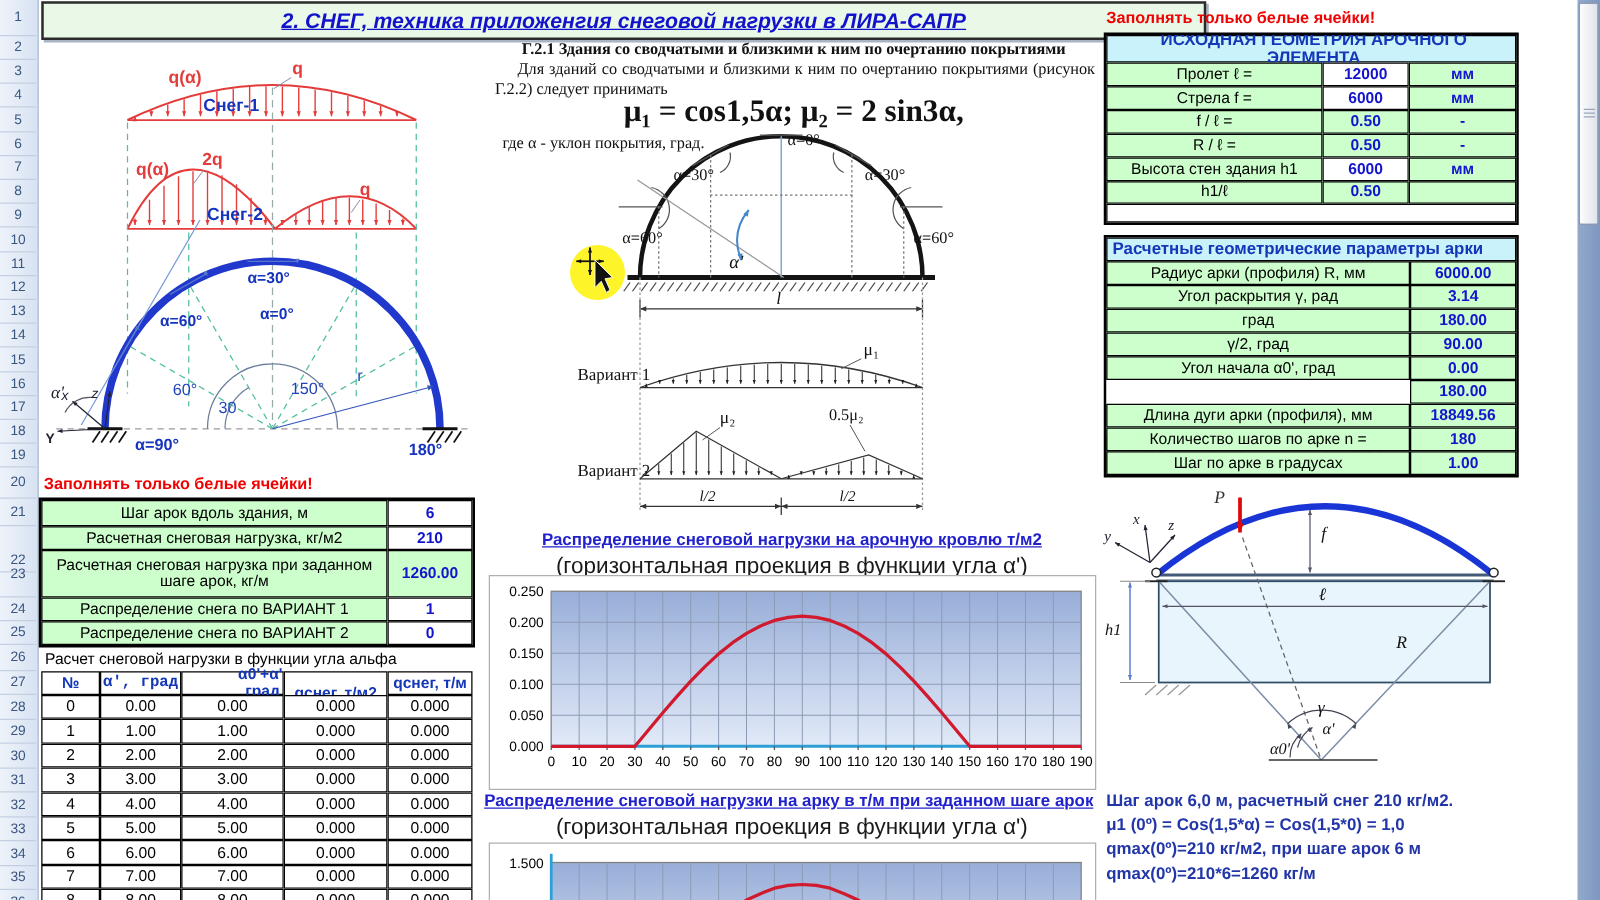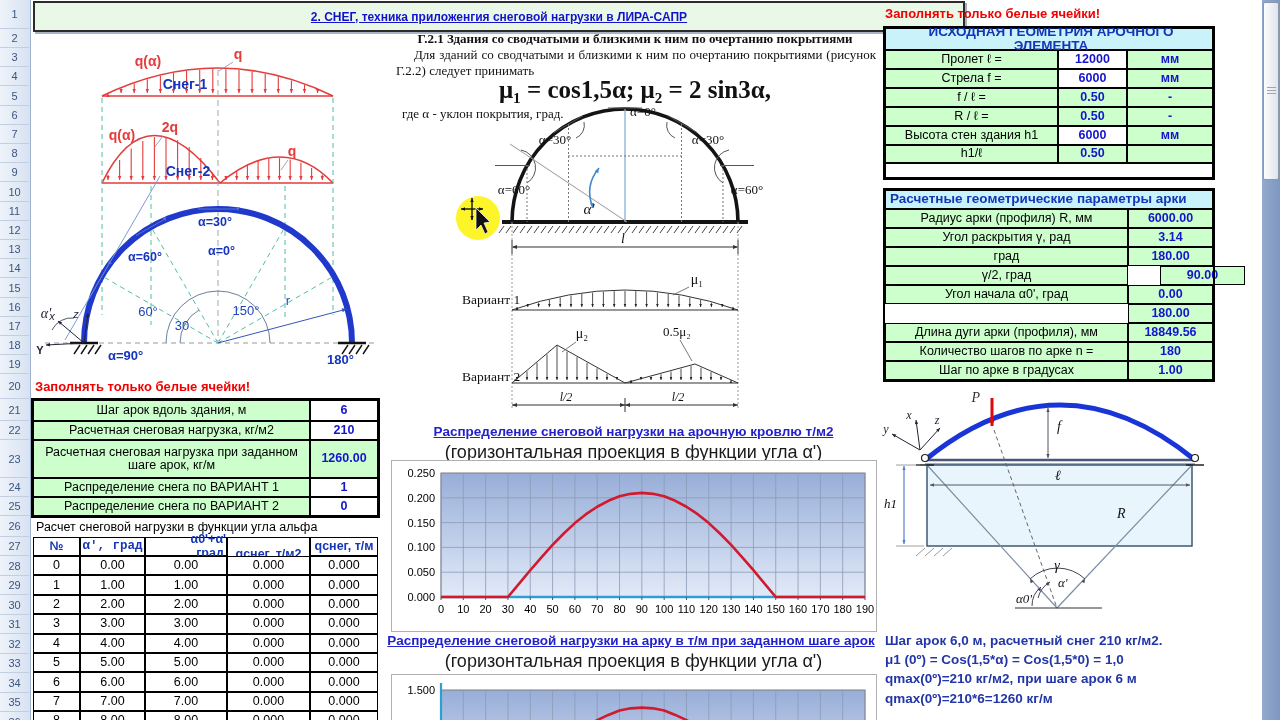--- a/index.html
+++ b/index.html
@@ -4,21 +4,21 @@
 <style>
   html,body{margin:0;padding:0;background:#fff;width:1280px;height:720px;overflow:hidden;
     font-family:"Liberation Sans",sans-serif;position:relative}
   .abs{position:absolute;box-sizing:border-box}
   #gutter{position:absolute;left:0;top:0;width:30px;height:720px;
     background:linear-gradient(90deg,#eef3fa,#d7e2f2);border-right:1px solid #9fb2cd}
   .gutter-row{position:absolute;left:0;width:29px;border-bottom:1px solid #c3cfe1;
     color:#3a567f;font-size:11px;display:flex;align-items:center;justify-content:center}
   #title-cell{position:absolute;left:33px;top:1px;width:928px;height:27px;background:#e9f8e7;
     border:2px solid #2b2b2b;box-shadow:2px 2px 0 #a8b4c4;display:flex;align-items:center;justify-content:center}
-  #title-cell span{color:#1212cc;font-weight:bold;text-decoration:underline;font-size:12px}
+  #title-cell span{color:#1212cc;font-weight:bold;font-style:italic;text-decoration:underline;font-size:17px}
   .warn{position:absolute;color:#f00202;font-weight:bold;font-size:13px;white-space:nowrap}
   .cell{position:absolute;box-sizing:border-box;border:1px solid #000;display:flex;
     align-items:center;justify-content:center;font-size:12.5px;color:#000;text-align:center;line-height:1.05}
   .green{background:#ccffcc}.white{background:#fff}
   .cyan{background:#c9f2fb;color:#1437b8;font-weight:bold;justify-content:flex-start;padding-left:4px;font-size:13.5px}
   .val{color:#1414cd;font-weight:bold}
   .hdr{color:#1437b8;font-weight:bold}
   .overlay{position:absolute;border:2px solid #000;pointer-events:none;box-sizing:border-box}
   .chart-title{position:absolute;color:#2222cc;font-weight:bold;text-decoration:underline;
     font-size:13.5px;text-align:center;white-space:nowrap}
@@ -57,21 +57,21 @@
     <div class="gutter-row" style="top: 221px; height: 18px;">12</div>
     <div class="gutter-row" style="top: 240px; height: 18px;">13</div>
     <div class="gutter-row" style="top: 259px; height: 18px;">14</div>
     <div class="gutter-row" style="top: 278px; height: 19px;">15</div>
     <div class="gutter-row" style="top: 298px; height: 18px;">16</div>
     <div class="gutter-row" style="top: 317px; height: 18px;">17</div>
     <div class="gutter-row" style="top: 336px; height: 18px;">18</div>
     <div class="gutter-row" style="top: 355px; height: 18px;">19</div>
     <div class="gutter-row" style="top: 374px; height: 24px;">20</div>
     <div class="gutter-row" style="top: 399px; height: 21px;">21</div>
-    <div class="gutter-row" style="top: 421px; height: 18px; text-align: center;">22</div>
+    <div class="gutter-row" style="top: 439px; height: 18px; text-align: center;">22</div>
     <div class="gutter-row" style="top: 440px; height: 37px;">23</div>
     <div class="gutter-row" style="top: 478px; height: 18px;">24</div>
     <div class="gutter-row" style="top: 497px; height: 18px;">25</div>
     <div class="gutter-row" style="top: 516px; height: 20px;">26</div>
     <div class="gutter-row" style="top: 537px; height: 18px;">27</div>
     <div class="gutter-row" style="top: 556px; height: 19px;">28</div>
     <div class="gutter-row" style="top: 576px; height: 18px;">29</div>
     <div class="gutter-row" style="top: 595px; height: 19px;">30</div>
     <div class="gutter-row" style="top: 615px; height: 18px;">31</div>
     <div class="gutter-row" style="top: 634px; height: 19px;">32</div>
@@ -641,21 +641,21 @@
 <div class="cell white" style="left: 885px; top: 163px; width: 328px; height: 15px;"></div>
 <div class="overlay" style="left: 883px; top: 26px; width: 332px; height: 154px;"></div>
 <div class="cell cyan" style="left: 885px; top: 190px; width: 328px; height: 19px;">Расчетные геометрические параметры арки</div>
 <div class="cell green" style="left: 885px; top: 209px; width: 243px; height: 19px;">Радиус арки (профиля) R, мм</div>
 <div class="cell green val" style="left: 1128px; top: 209px; width: 85px; height: 19px;">6000.00</div>
 <div class="cell green" style="left: 885px; top: 228px; width: 243px; height: 19px;">Угол раскрытия γ, рад</div>
 <div class="cell green val" style="left: 1128px; top: 228px; width: 85px; height: 19px;">3.14</div>
 <div class="cell green" style="left: 885px; top: 247px; width: 243px; height: 19px;">град</div>
 <div class="cell green val" style="left: 1128px; top: 247px; width: 85px; height: 19px;">180.00</div>
 <div class="cell green" style="left: 885px; top: 266px; width: 243px; height: 19px;">γ/2, град</div>
-<div class="cell green val" style="left: 1128px; top: 266px; width: 85px; height: 19px; margin-left: 32px;">90.00</div>
+<div class="cell green val" style="left: 1128px; top: 266px; width: 85px; height: 19px;">90.00</div>
 <div class="cell green" style="left: 885px; top: 285px; width: 243px; height: 19px;">Угол начала α0', град</div>
 <div class="cell green val" style="left: 1128px; top: 285px; width: 85px; height: 19px;">0.00</div>
 <div class="cell green" style="left: 885px; top: 304px; width: 243px; height: 32px; margin-top: 44px;">Угол окончания αк = 180 - α0', град</div>
 <div class="cell green val" style="left: 1128px; top: 304px; width: 85px; height: 19px;">180.00</div>
 <div class="cell green" style="left: 885px; top: 323px; width: 243px; height: 19px;">Длина дуги арки (профиля), мм</div>
 <div class="cell green val" style="left: 1128px; top: 323px; width: 85px; height: 19px;">18849.56</div>
 <div class="cell green" style="left: 885px; top: 342px; width: 243px; height: 19px;">Количество шагов по арке n =</div>
 <div class="cell green val" style="left: 1128px; top: 342px; width: 85px; height: 19px;">180</div>
 <div class="cell green" style="left: 885px; top: 361px; width: 243px; height: 19px;">Шаг по арке в градусах</div>
 <div class="cell green val" style="left: 1128px; top: 361px; width: 85px; height: 19px;">1.00</div>

